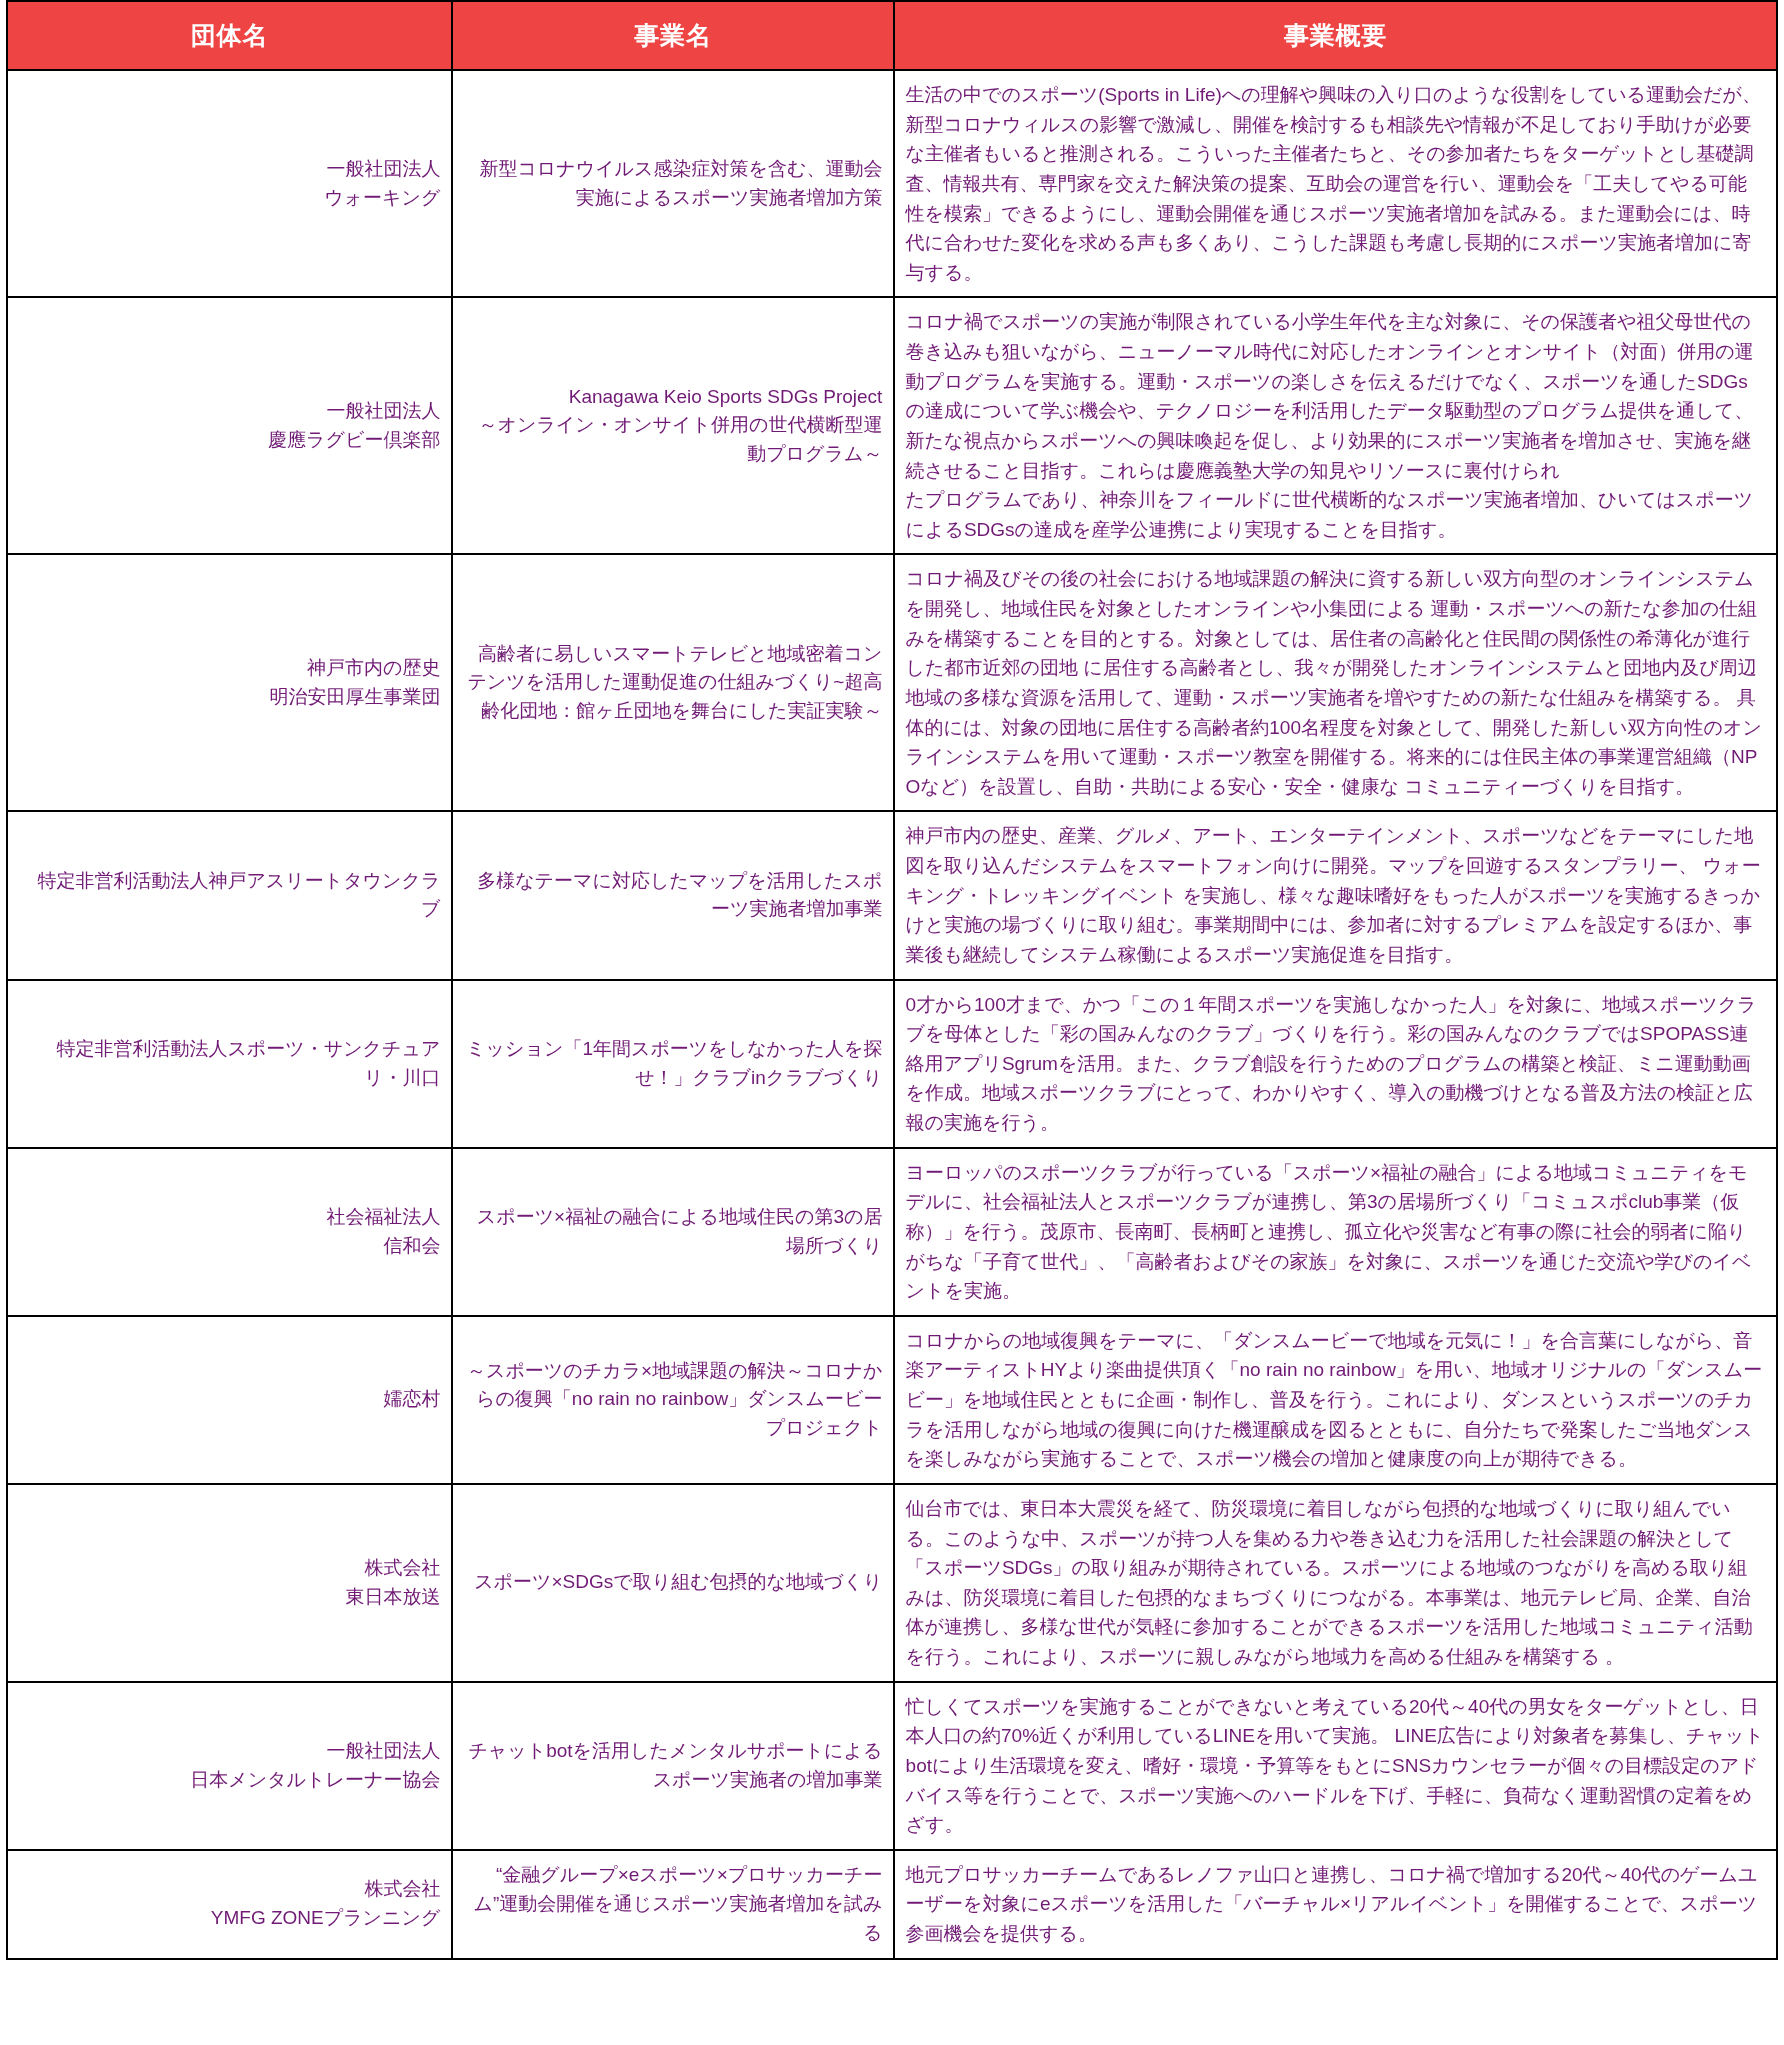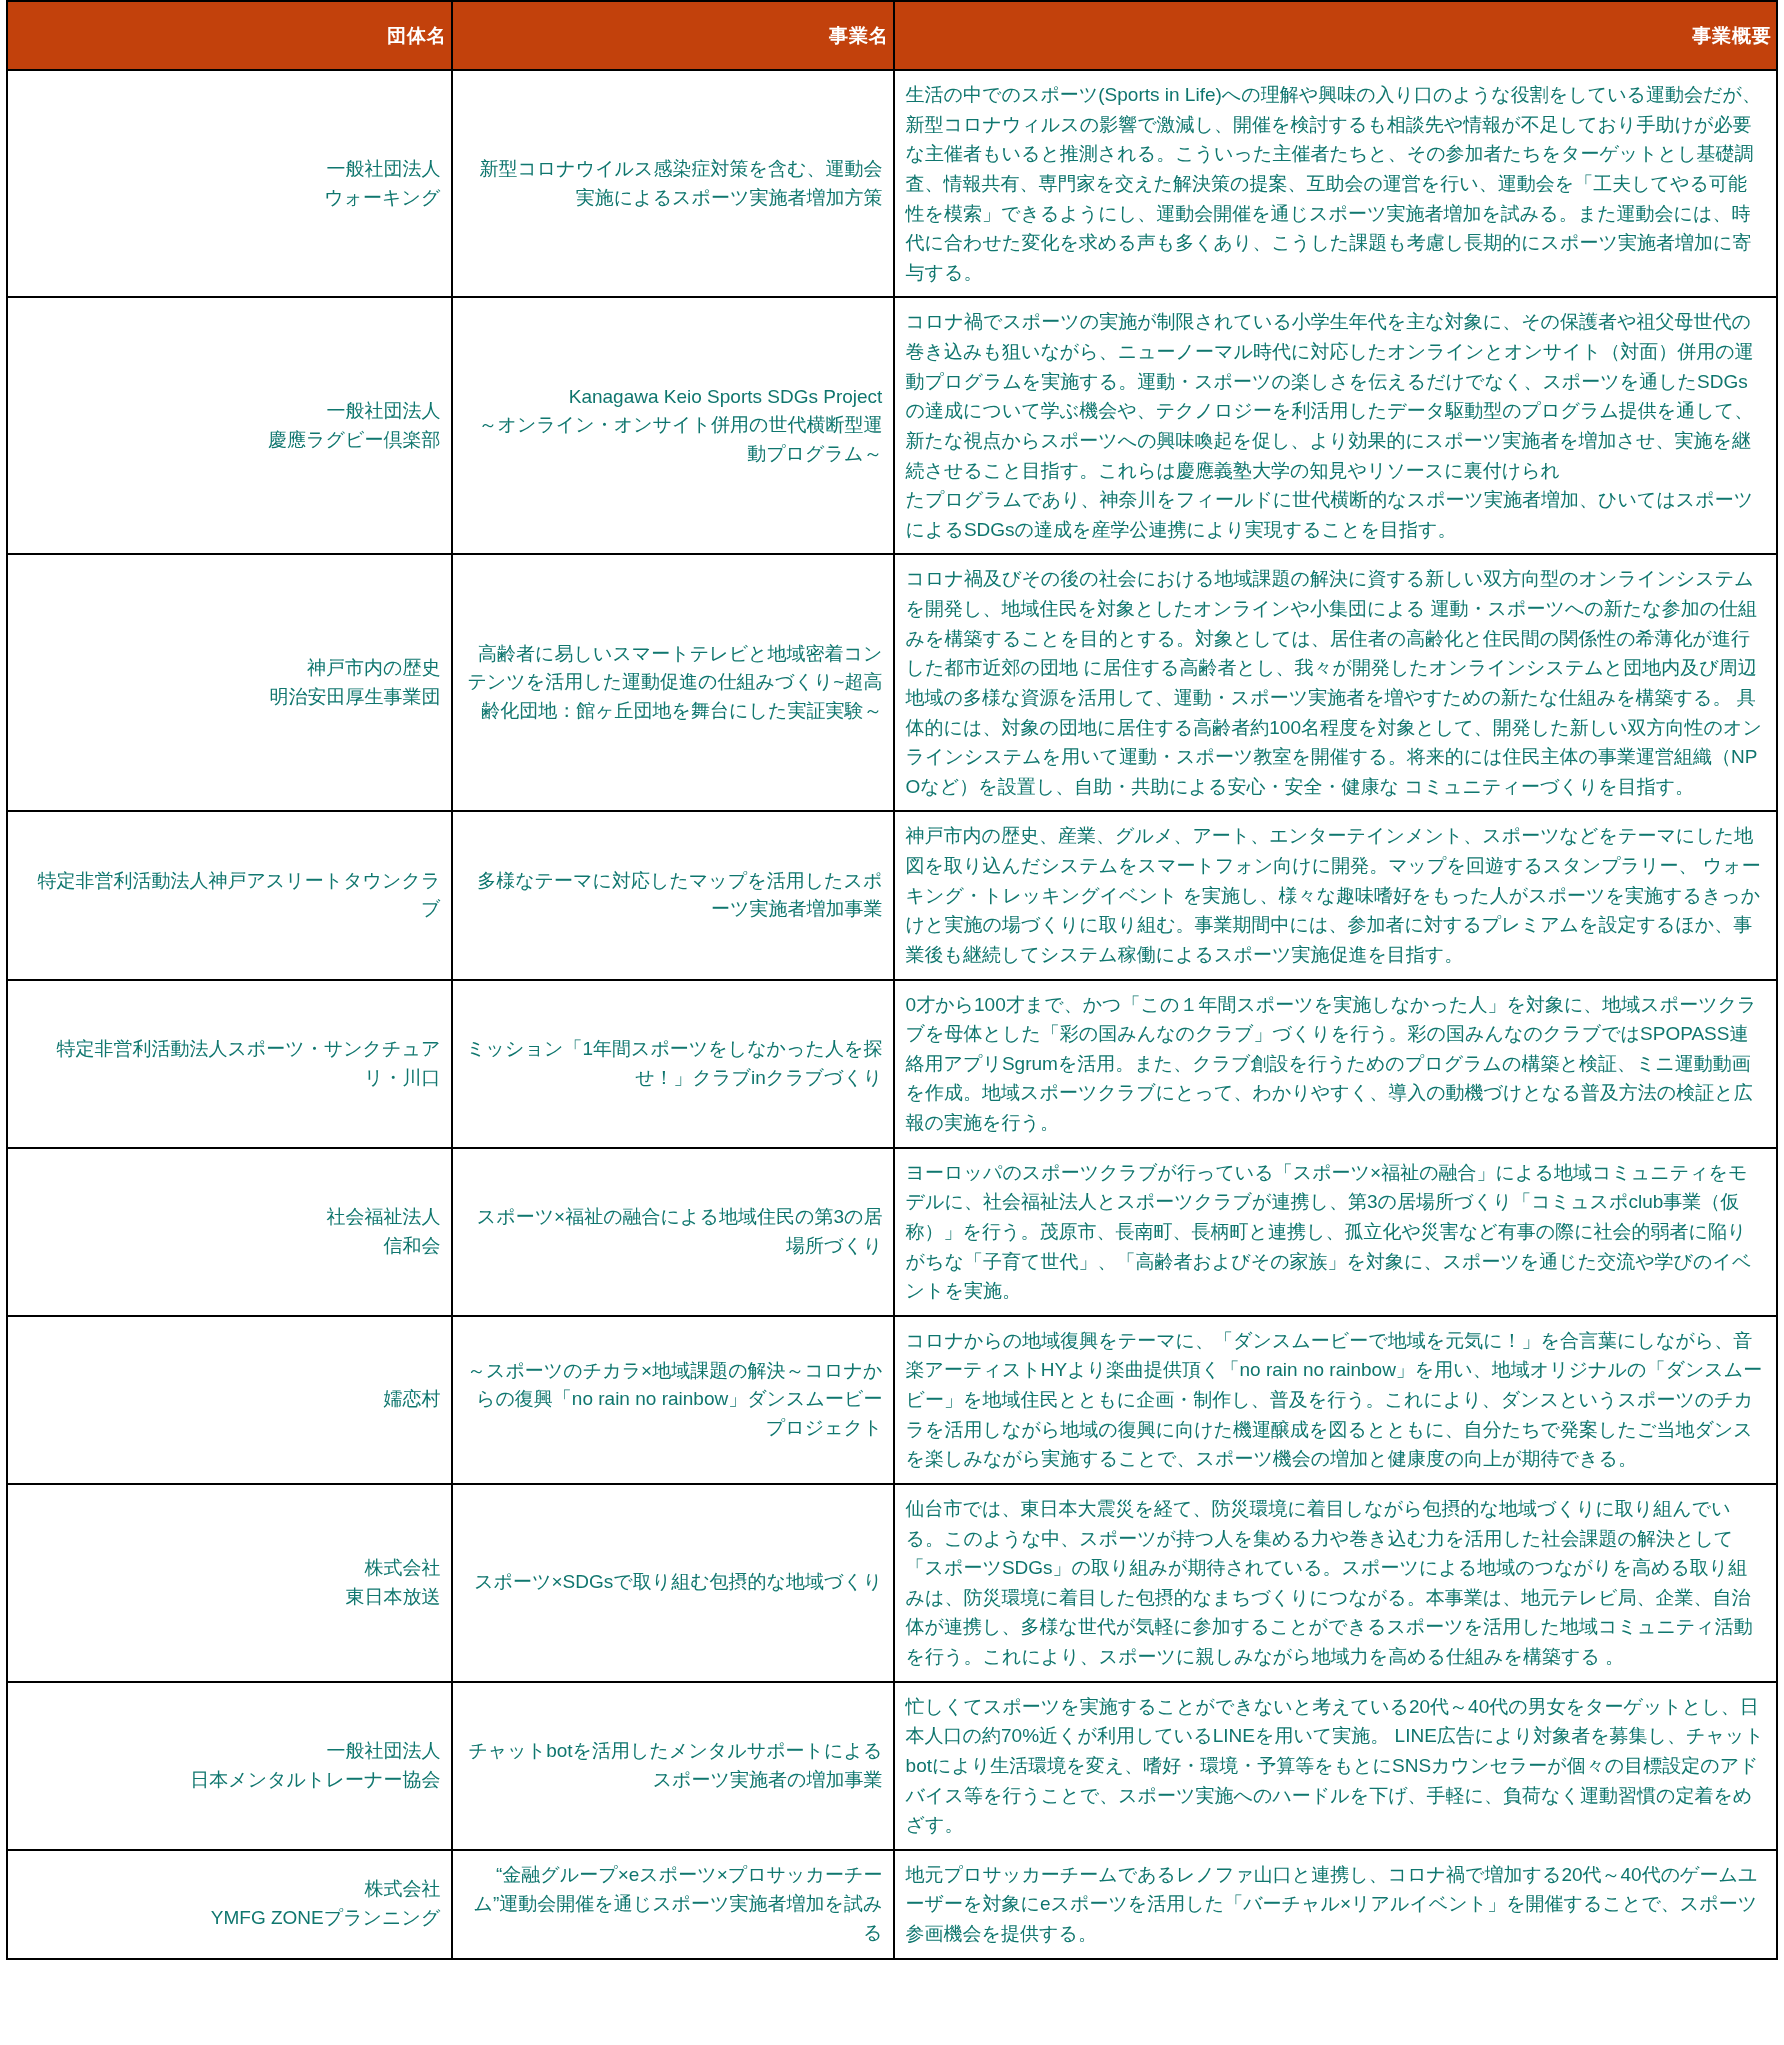--- a/index.html
+++ b/index.html
@@ -23,38 +23,38 @@
     width: 100%;
     border-collapse: collapse;
     table-layout: fixed;
     background: #ffffff;
   }
   table.grant-table col.col-org   { width: 445px; }
   table.grant-table col.col-proj  { width: 442px; }
   table.grant-table col.col-desc  { width: auto; }
 
   thead th {
-    background: #c2410c;
+    background: #ef4444;
     color: #ffffff;
     font-weight: bold;
-    font-size: 19px;
+    font-size: 25px;
     letter-spacing: 0.8px;
-    text-align: right;
+    text-align: center;
     vertical-align: middle;
     height: 61px;
     padding: 3px 4.5px;
     border: 2.3px solid #000000;
   }
   tbody td {
     border: 2.3px solid #000000;
     vertical-align: middle;
     padding: 7.6px 10.6px;
     font-size: 19px;
     line-height: 1.52;
-    color: #0f766e;
+    color: #701a75;
     word-break: break-all;
     overflow-wrap: break-word;
   }
   tbody td.cell-org,
   tbody td.cell-proj {
     vertical-align: middle;
     text-align: right;
   }
   tbody td.cell-desc {
     vertical-align: top;

